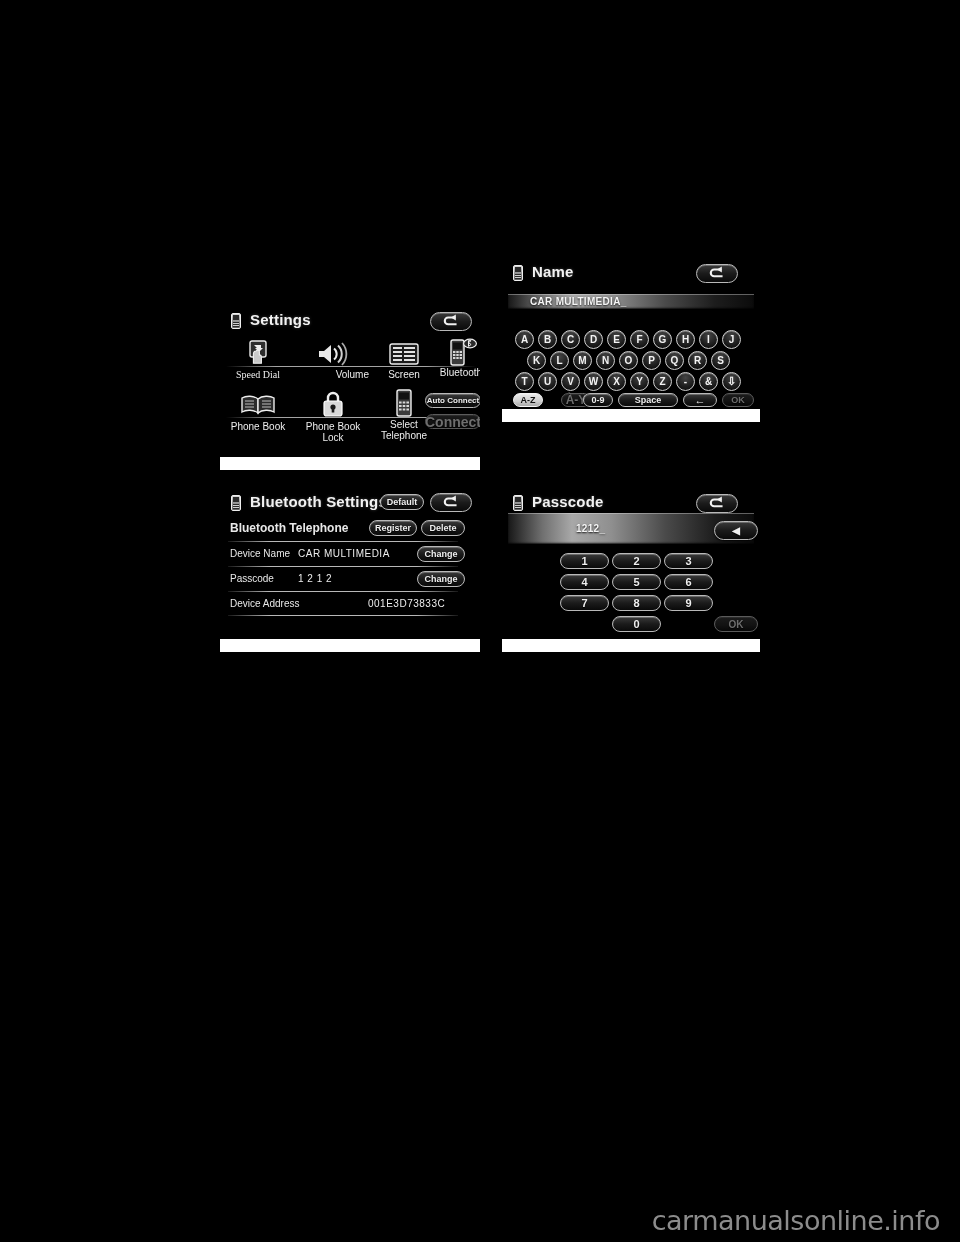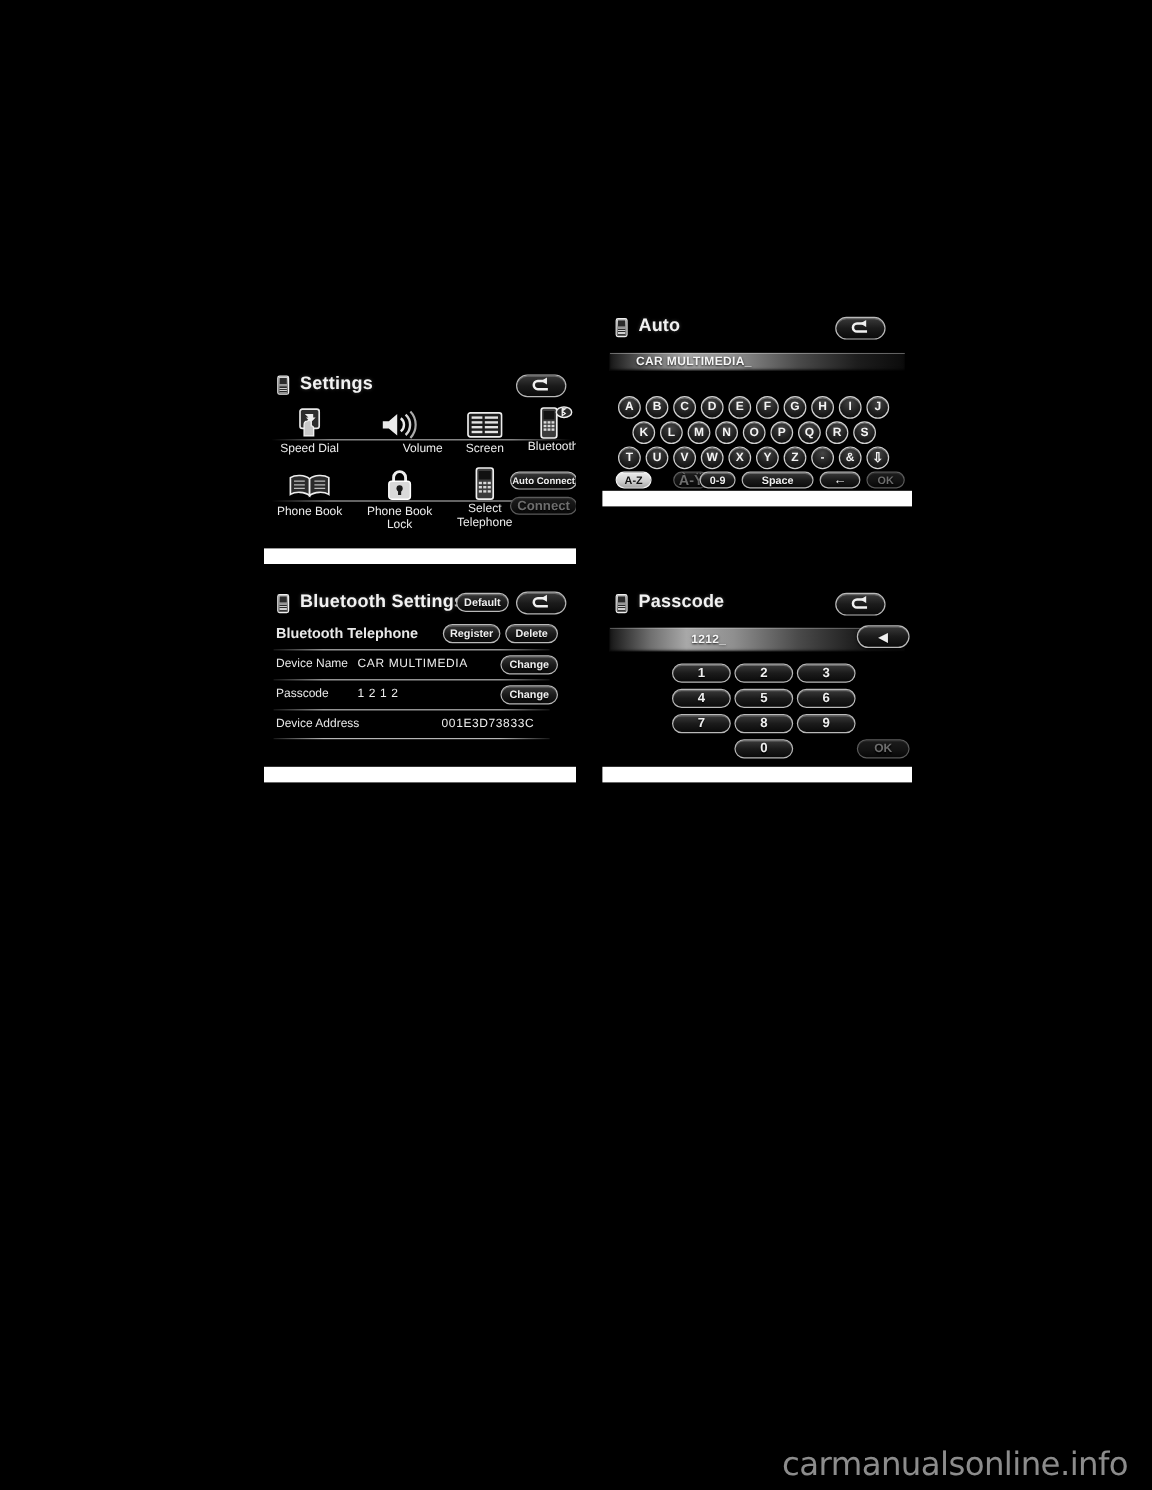--- a/index.html
+++ b/index.html
@@ -154,21 +154,21 @@
     <div class="tile-sep" style="left:6px;width:250px;top:109px;"></div>
 
     <div class="tile" style="left:2px;top:32px;">
       <span class="ico" style="top:0;">
         <svg width="26" height="28" viewBox="0 0 26 28">
           <rect x="5" y="1" width="16" height="16" rx="2" fill="#2d2d2d" stroke="#e8e8e8" stroke-width="1.4"></rect>
           <path d="M9 5 h7 v3 h2 l-4 4 -4 -4 h2 z" fill="#ededed"></path>
           <path d="M11 11 c-1.6 0 -2.6 1.3 -2.6 3.3 v9 h8 v-6 c0-1.6-.9-2.4-2-2.4 v-3 c0-1-.8-1.9-1.8-1.9 z" fill="#c9c9c9" stroke="#f2f2f2" stroke-width="1.1"></path>
         </svg>
       </span>
-      <span class="cap" style="top:29px;">Speed Dial</span>
+      <span class="cap" style="top:29px;font-family:Liberation Serif, serif;">Speed Dial</span>
     </div>
 
     <div class="tile" style="left:77px;top:32px;">
       <span class="ico" style="top:2px;">
         <svg width="34" height="24" viewBox="0 0 34 24">
           <path d="M3 9 h5 l7 -6 v18 l-7 -6 h-5 z" fill="#e9e9e9"></path>
           <path d="M18 6.5 a7 7 0 0 1 0 11" fill="none" stroke="#e9e9e9" stroke-width="2"></path>
           <path d="M22 3.5 a11.5 11.5 0 0 1 0 17" fill="none" stroke="#d2d2d2" stroke-width="2"></path>
           <path d="M26 1 a16 16 0 0 1 0 22" fill="none" stroke="#aaa" stroke-width="1.8"></path>
         </svg>
@@ -258,21 +258,21 @@
               <rect x="9.7" y="20.5" width="2.6" height="2"></rect>
               <rect x="13.4" y="20.5" width="2.6" height="2"></rect>
           </g>
         </svg>
       </span>
       <span class="cap" style="top:31px;">Select</span>
       <span class="cap" style="top:42px;">Telephone</span>
     </div>
 
     <div class="pill" style="left:205px;top:85px;width:56px;height:15px;font-size:8px;">Auto Connect</div>
-    <div class="pill dim" style="left:205px;top:106px;width:56px;height:15px;font-size:11px;">Connect</div>
+    <div class="pill dim" style="left:205px;top:106px;width:56px;height:15px;font-size:14px;">Connect</div>
   </div>
   <div class="bezel"></div>
 </div>
 
 <div class="screen" id="scr-bt" style="left:220px;top:490px;width:260px;height:162px;">
   <div class="scr-body">
     <div class="titlebar">
       <span class="phone-glyph"></span>
       <span class="title-txt">Bluetooth Settings</span>
       <div class="pill" style="right:56px;top:4px;width:44px;height:16px;font-size:9px;">Default</div>
@@ -311,21 +311,21 @@
       <span class="rule"></span>
     </div>
   </div>
   <div class="bezel"></div>
 </div>
 
 <div class="screen" id="scr-name" style="left:502px;top:260px;width:258px;height:162px;">
   <div class="scr-body">
     <div class="titlebar">
       <span class="phone-glyph"></span>
-      <span class="title-txt">Auto</span>
+      <span class="title-txt">Name</span>
       <div class="pill" style="right:22px;top:4px;width:42px;height:19px;">
         <svg class="back-arrow" viewBox="0 0 22 16">
           <path d="M14.5 3.5 H8.2 a3.4 3.4 0 0 0 0 6.8 H15.5" fill="none" stroke="#f0f0f0" stroke-width="2.1" stroke-linecap="square"></path>
           <path d="M15.8 0.6 L15.8 6.4 L11.0 3.5 Z" fill="#f0f0f0"></path>
         </svg>
       </div>
     </div>
 
     <div class="inputfield" style="left:6px;top:34px;width:246px;height:15px;">
       <span class="val" style="left:22px;">
@@ -390,21 +390,21 @@
       <span class="phone-glyph"></span>
       <span class="title-txt">Passcode</span>
       <div class="pill" style="right:22px;top:4px;width:42px;height:19px;">
         <svg class="back-arrow" viewBox="0 0 22 16">
           <path d="M14.5 3.5 H8.2 a3.4 3.4 0 0 0 0 6.8 H15.5" fill="none" stroke="#f0f0f0" stroke-width="2.1" stroke-linecap="square"></path>
           <path d="M15.8 0.6 L15.8 6.4 L11.0 3.5 Z" fill="#f0f0f0"></path>
         </svg>
       </div>
     </div>
 
-    <div class="inputfield" style="left:6px;top:33px;width:246px;height:20px;">
+    <div class="inputfield" style="left:6px;top:23px;width:246px;height:31px;">
       <span class="val" style="left:68px;">
         <span>1212</span>
           <span>_</span>
       </span>
     </div>
     <div class="pill" style="left:212px;top:31px;width:44px;height:19px;font-size:10px;">◀</div>
 
     <div>
       <div class="pill" style="left:58px;top:63px;width:49px;height:16px;font-size:11px;">1</div>
       <div class="pill" style="left:110px;top:63px;width:49px;height:16px;font-size:11px;">2</div>

